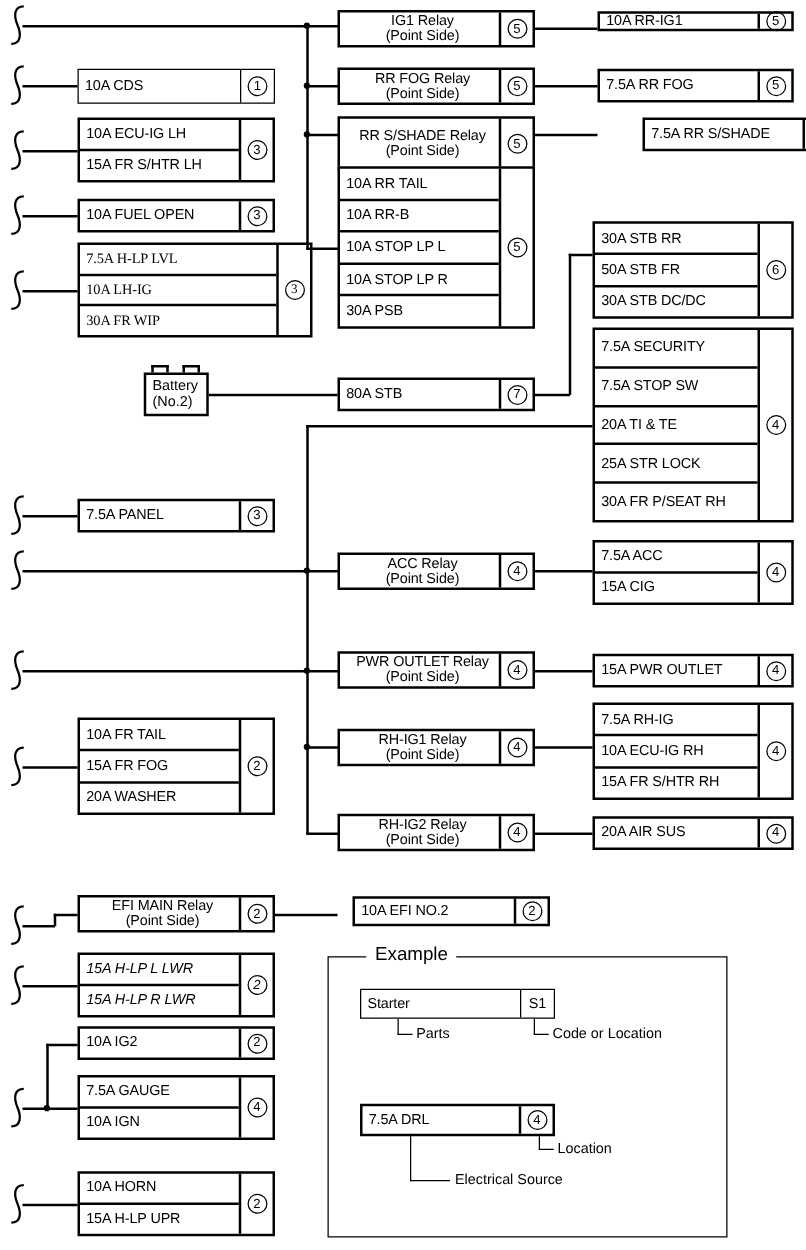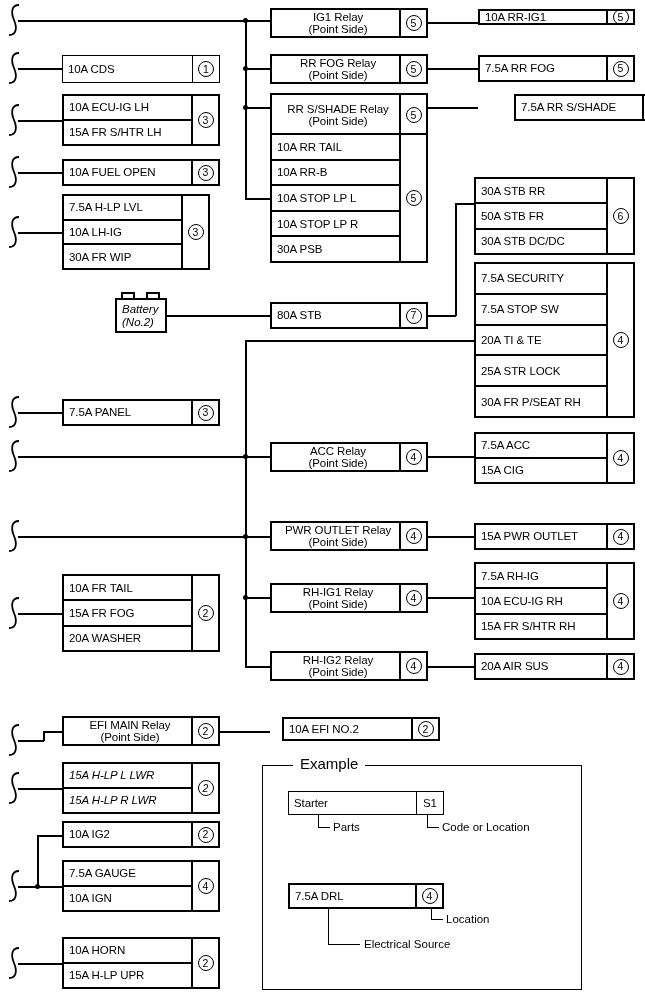--- a/index.html
+++ b/index.html
@@ -161,21 +161,21 @@
 
   <div class="box" style="left:62px;top:159px;width:158px;height:27px;">
     <div class="rows">
       <div class="row">10A FUEL OPEN</div>
     </div>
     <div class="codecell">
         <span class="circ">3</span>
       </div>
   </div>
 
-  <div class="box" style="left:62px;top:194px;width:148px;height:76px;">
+  <div class="box" style="left:62px;top:194px;width:188px;height:76px;font-family:Liberation Serif, serif;">
     <div class="rows">
       <div class="row">7.5A H-LP LVL</div>
       <div class="row">10A LH-IG</div>
       <div class="row">30A FR WIP</div>
     </div>
     <div class="codecell">
         <span class="circ">3</span>
       </div>
   </div>
 
@@ -245,21 +245,21 @@
       <div class="row">10A HORN</div>
       <div class="row">15A H-LP UPR</div>
     </div>
     <div class="codecell">
         <span class="circ">2</span>
       </div>
   </div>
 
   <div class="bterm" style="left:121px;top:292px;"></div>
   <div class="bterm" style="left:146px;top:292px;"></div>
-  <div class="battery" style="left:115px;top:298px;width:52px;height:35px;font-style:italic;">
+  <div class="battery" style="left:115px;top:298px;width:52px;height:35px;">
     <span>Battery</span>
     <span>(No.2)</span>
   </div>
 
   <div class="box" style="left:270px;top:8px;width:158px;height:30px;">
     <div class="rows">
       <div class="row two">
         <span>IG1 Relay</span>
         <span>(Point Side)</span>
       </div>

